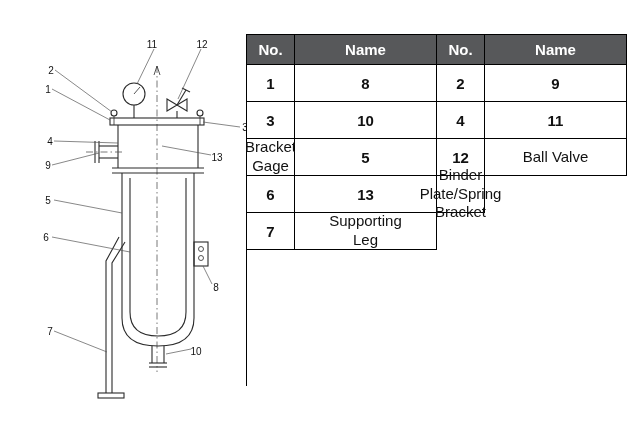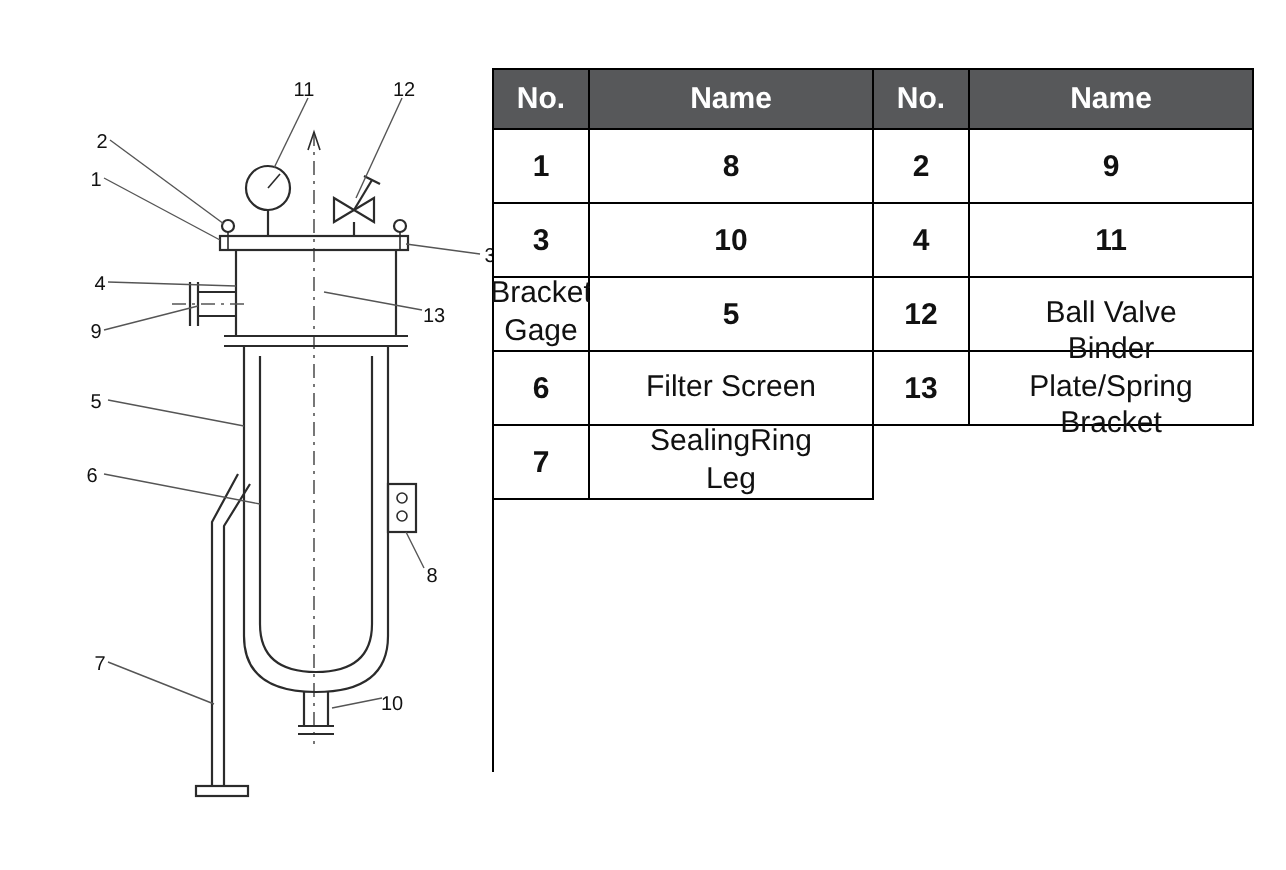--- a/index.html
+++ b/index.html
@@ -149,24 +149,23 @@
 
     <div class="cell num">4</div>
     <div class="cell num">11</div>
     <div class="cell name">Bracket Gage</div>
 
     <div class="cell num">5</div>
     <div class="cell num">12</div>
     <div class="cell name">Ball Valve</div>
 
     <div class="cell num">6</div>
-    <div class="cell name">Filter Screen</div>
     <div class="cell num">13</div>
     <div class="cell name">Binder
 Plate/Spring
 Bracket</div>
 
     <div class="cell num" style="grid-column:1">7</div>
-    <div class="cell name" style="grid-column:2">SealingRing
+    <div class="cell name" style="grid-column:2">Supporting
 Leg</div>
   </div>
 
 </div>
 
 </body></html>

